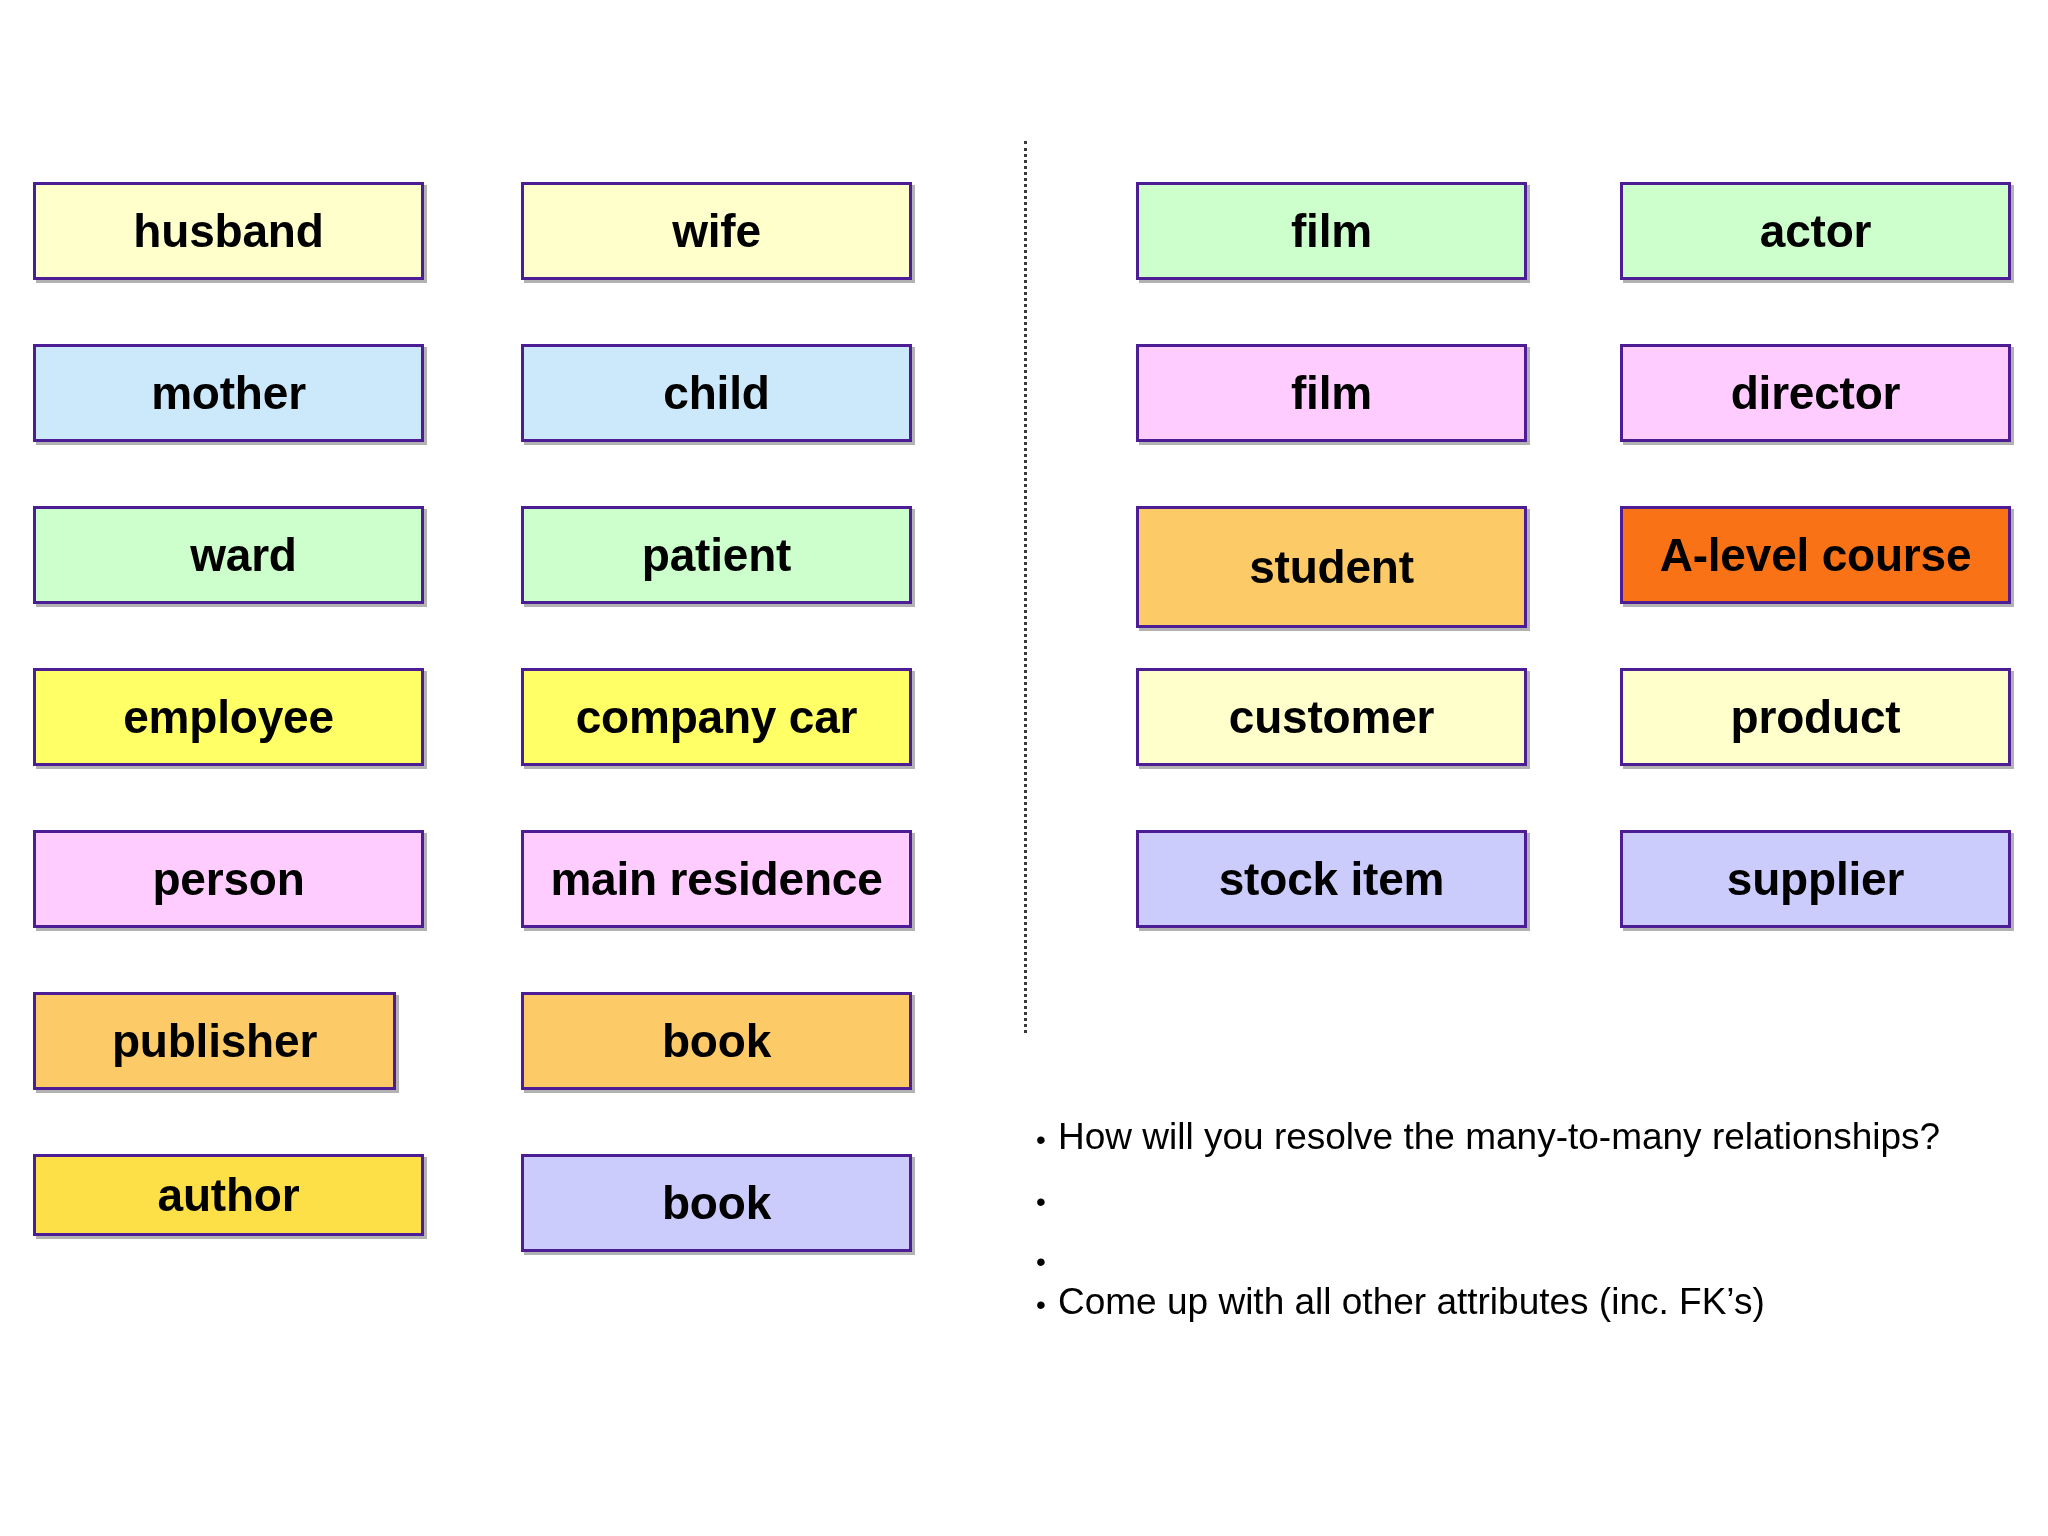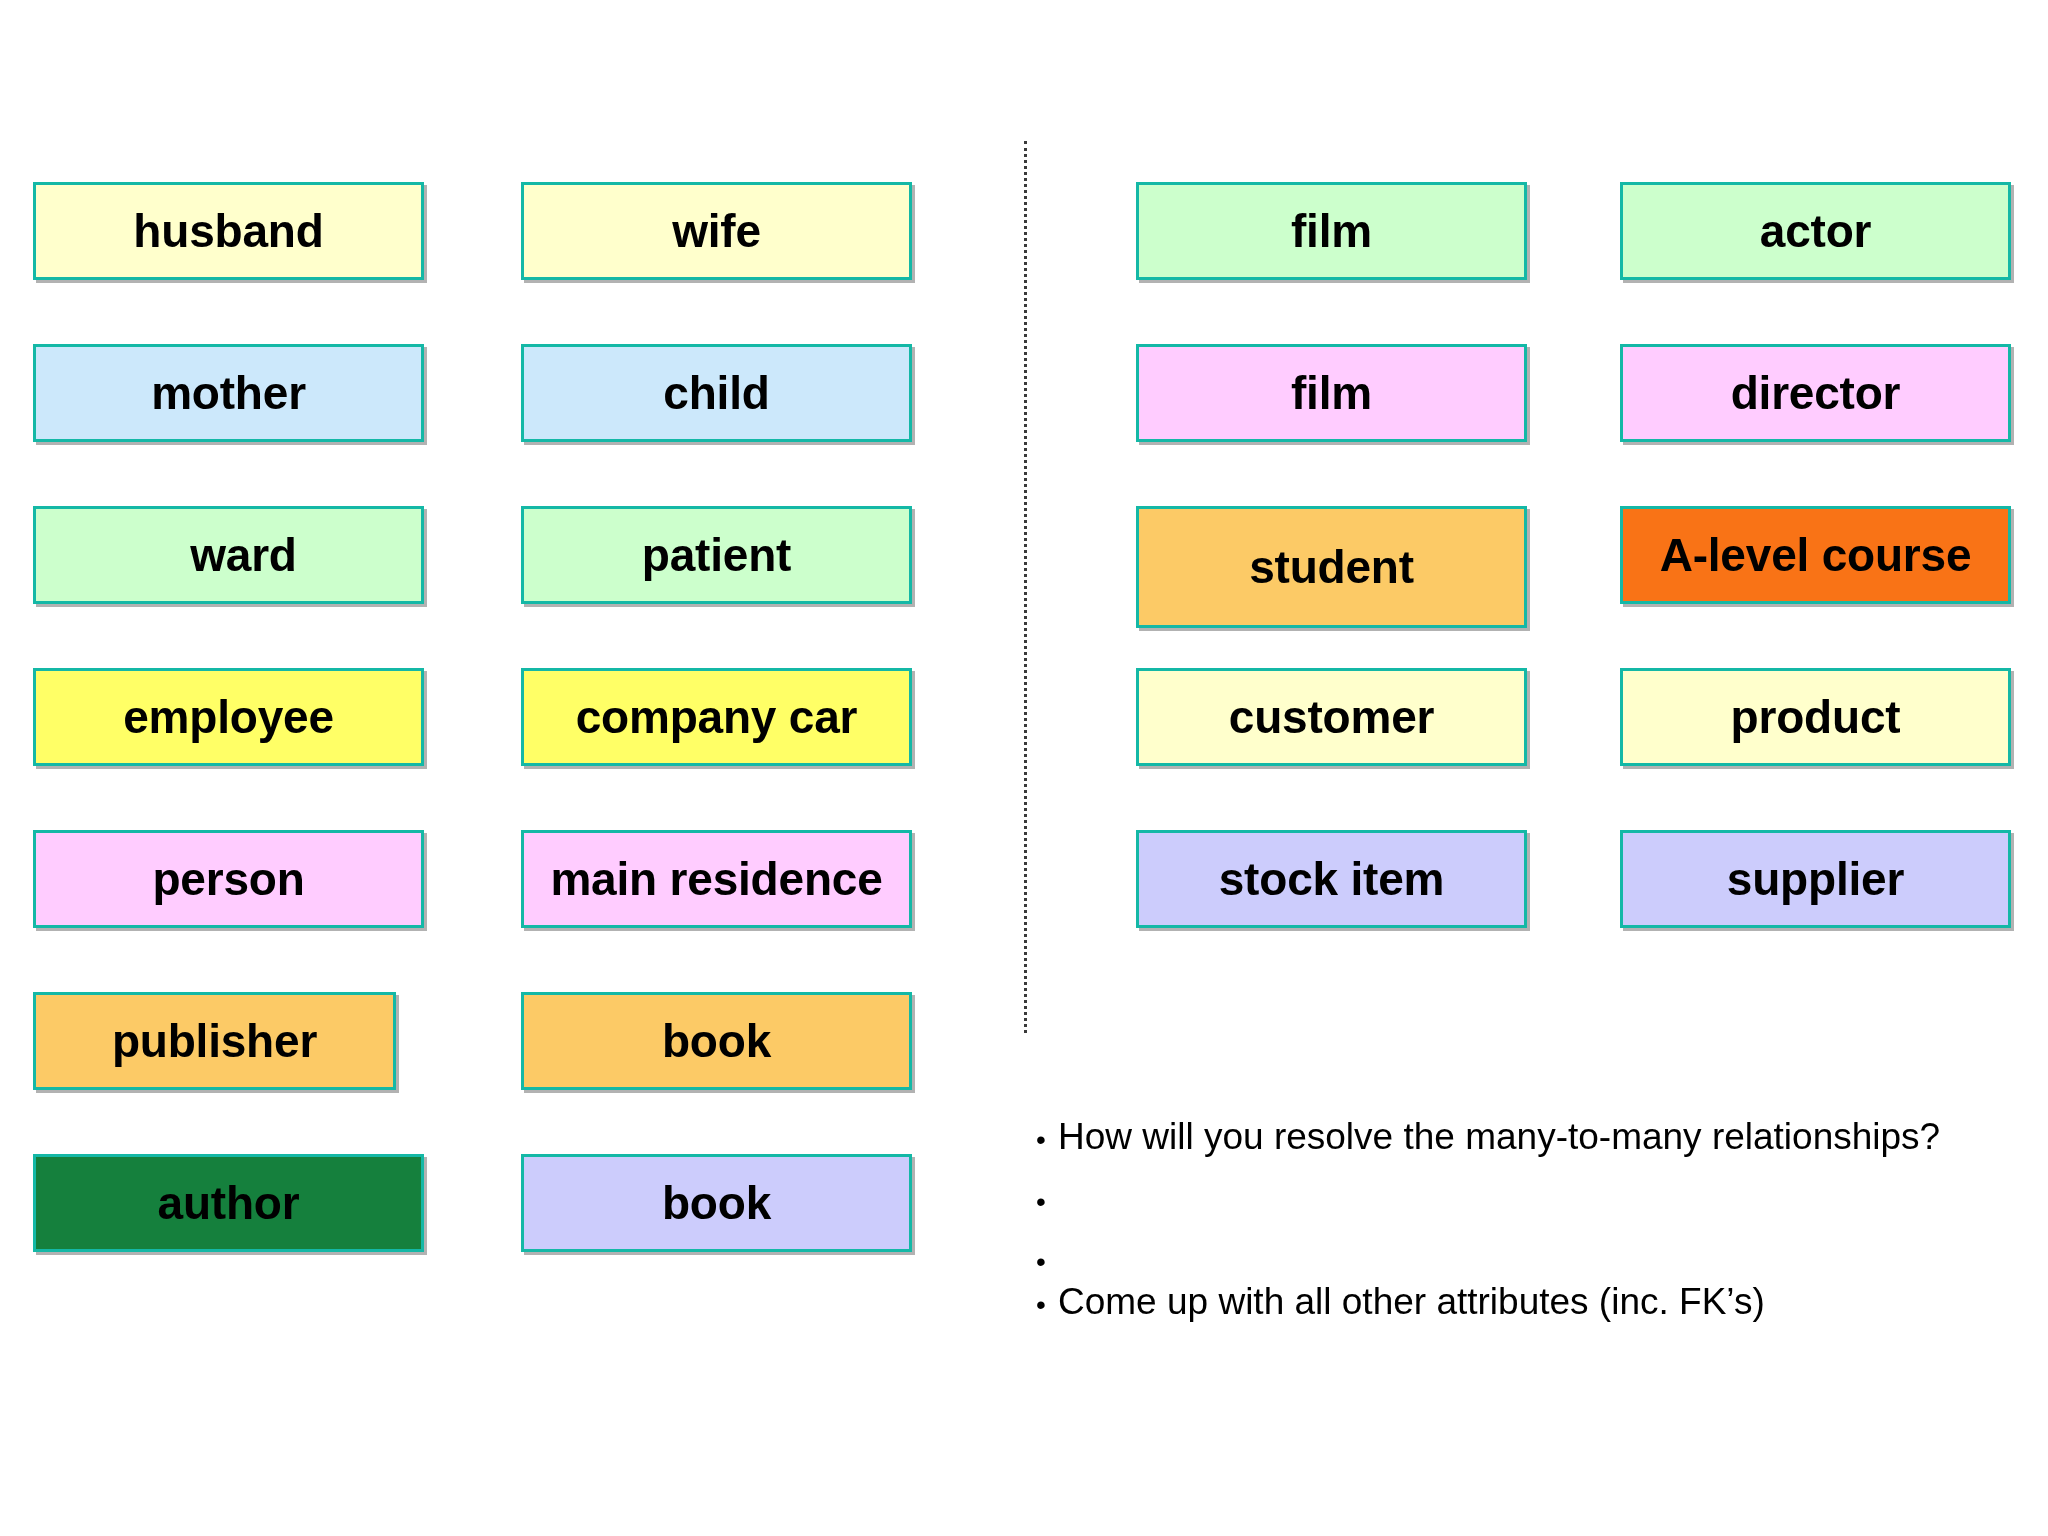--- a/index.html
+++ b/index.html
@@ -12,21 +12,21 @@
     height: 1536px;
     position: relative;
     overflow: hidden;
     font-family: "Liberation Sans", sans-serif;
   }
 
   
   .entity-box {
     position: absolute;
     box-sizing: border-box;
-    border: 3px solid #14b8a6;
+    border: 3px solid #4c1d95;
     display: flex;
     align-items: center;
     justify-content: center;
     box-shadow: 3px 3px 0 rgba(0,0,0,0.30);
   }
   .entity-label {
     font-family: "Liberation Sans", sans-serif;
     font-weight: bold;
     font-size: 46px;
     line-height: 1;
@@ -117,21 +117,21 @@
     </div>
     <div class="entity-box" style="left: 521px; top: 830px; width: 391px; height: 98px; background: rgb(255, 204, 255);">
       <span class="entity-label">main residence</span>
     </div>
     <div class="entity-box" style="left: 33px; top: 992px; width: 363px; height: 98px; background: rgb(252, 202, 102);">
       <span class="entity-label">publisher</span>
     </div>
     <div class="entity-box" style="left: 521px; top: 992px; width: 391px; height: 98px; background: rgb(252, 202, 102);">
       <span class="entity-label">book</span>
     </div>
-    <div class="entity-box" style="left: 33px; top: 1154px; width: 391px; height: 98px; background: #15803d;">
+    <div class="entity-box" style="left: 33px; top: 1154px; width: 391px; height: 82px; background: #fde047;">
       <span class="entity-label">author</span>
     </div>
     <div class="entity-box" style="left: 521px; top: 1154px; width: 391px; height: 98px; background: rgb(204, 204, 252);">
       <span class="entity-label">book</span>
     </div>
     <div class="entity-box" style="left: 1136px; top: 182px; width: 391px; height: 98px; background: rgb(204, 255, 204);">
       <span class="entity-label">film</span>
     </div>
     <div class="entity-box" style="left: 1620px; top: 182px; width: 391px; height: 98px; background: rgb(204, 255, 204);">
       <span class="entity-label">actor</span>

